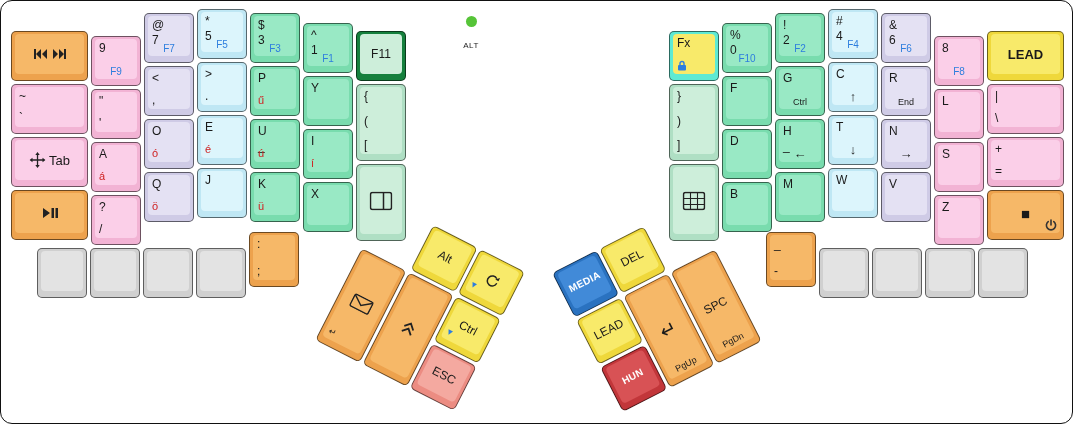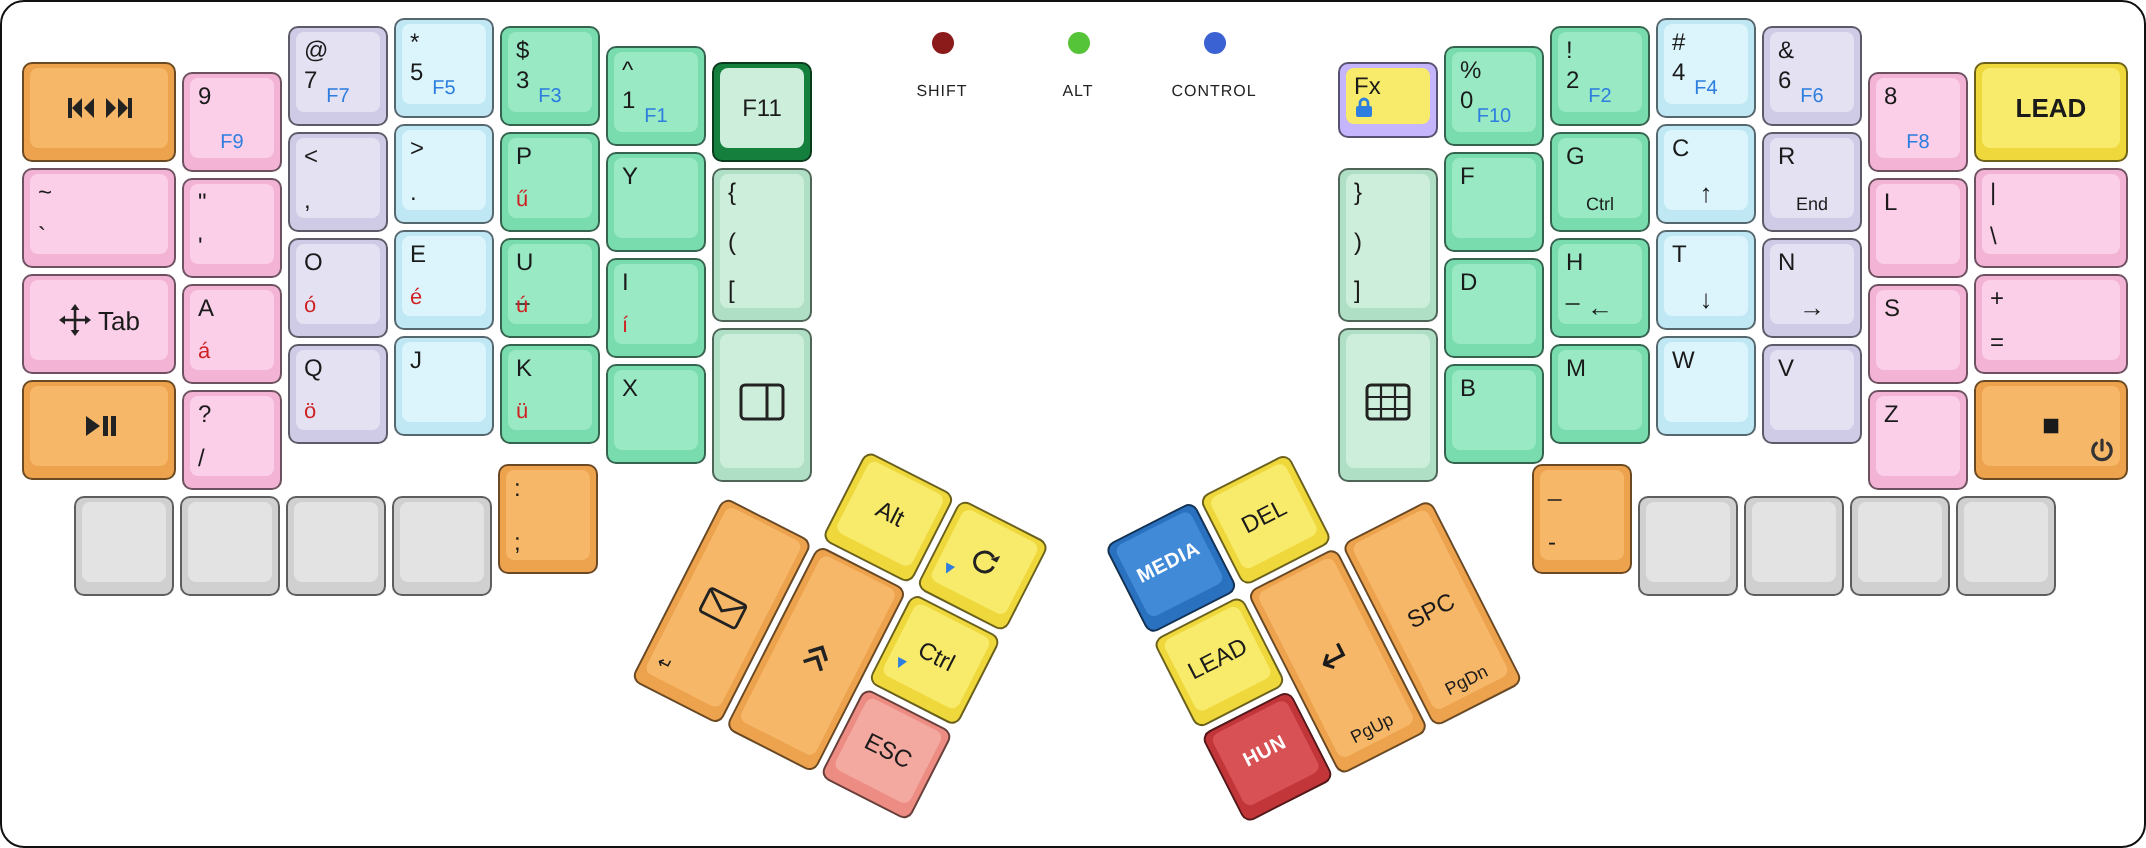--- a/index.html
+++ b/index.html
@@ -35,30 +35,22 @@
   #indicators{left:436px;top:15px;display:flex;}
   .dot{width:11px;height:11px;border-radius:50%;display:block;}
   .ind-label{margin-top:14px;font-size:8px;letter-spacing:.5px;color:#222;}
 </style>
 </head>
 <body>
 
 <div class="board">
   <div id="indicators">
       <div class="ind">
-        <span class="dot" style="background: rgb(139, 27, 27);"></span>
-        <span class="ind-label">SHIFT</span>
-      </div>
-      <div class="ind">
         <span class="dot" style="background: rgb(86, 196, 56);"></span>
         <span class="ind-label">ALT</span>
-      </div>
-      <div class="ind">
-        <span class="dot" style="background: rgb(58, 98, 210);"></span>
-        <span class="ind-label">CONTROL</span>
       </div>
     </div>
   <div id="main-keys">
       <div class="key" style="left: 10px; top: 30px; width: 77px; height: 50px; background: rgb(237, 162, 77);">
         <div class="cap" style="background: rgb(246, 184, 104);">
           <span class="lb p-c">
             <span class="ic">
               <svg width="15" height="12" viewBox="0 0 15 12">
                 <path fill="#222" d="M1 1h2v10H1zM8 1 3 6l5 5zM14 1 9 6l5 5z"></path>
               </svg>
@@ -260,21 +252,21 @@
       </div>
       <div class="key" style="left: 195px; top: 247px; width: 50px; height: 50px; background: rgb(208, 208, 208);">
         <div class="cap" style="background: rgb(227, 227, 227);"></div>
       </div>
       <div class="key" style="left: 248px; top: 231px; width: 50px; height: 55px; background: rgb(237, 162, 77);">
         <div class="cap" style="background: rgb(246, 184, 104);">
           <span class="lb p-tl">:</span>
           <span class="lb p-bl">;</span>
         </div>
       </div>
-      <div class="key" style="left: 668px; top: 30px; width: 50px; height: 38px; background: #c4b5fd;">
+      <div class="key" style="left: 668px; top: 30px; width: 50px; height: 50px; background: #5eead4;">
         <div class="cap" style="background: rgb(248, 234, 106);">
           <span class="lb p-tl">Fx</span>
           <span class="ic lb p-bl">
             <svg width="10" height="11" viewBox="0 0 10 11">
               <rect x="1" y="5" width="8" height="5.5" rx="1" fill="#2d7ede"></rect>
               <path d="M3 5V3.5a2 2 0 0 1 4 0V5" stroke="#2d7ede" stroke-width="1.4" fill="none"></path>
             </svg>
           </span>
         </div>
       </div>

